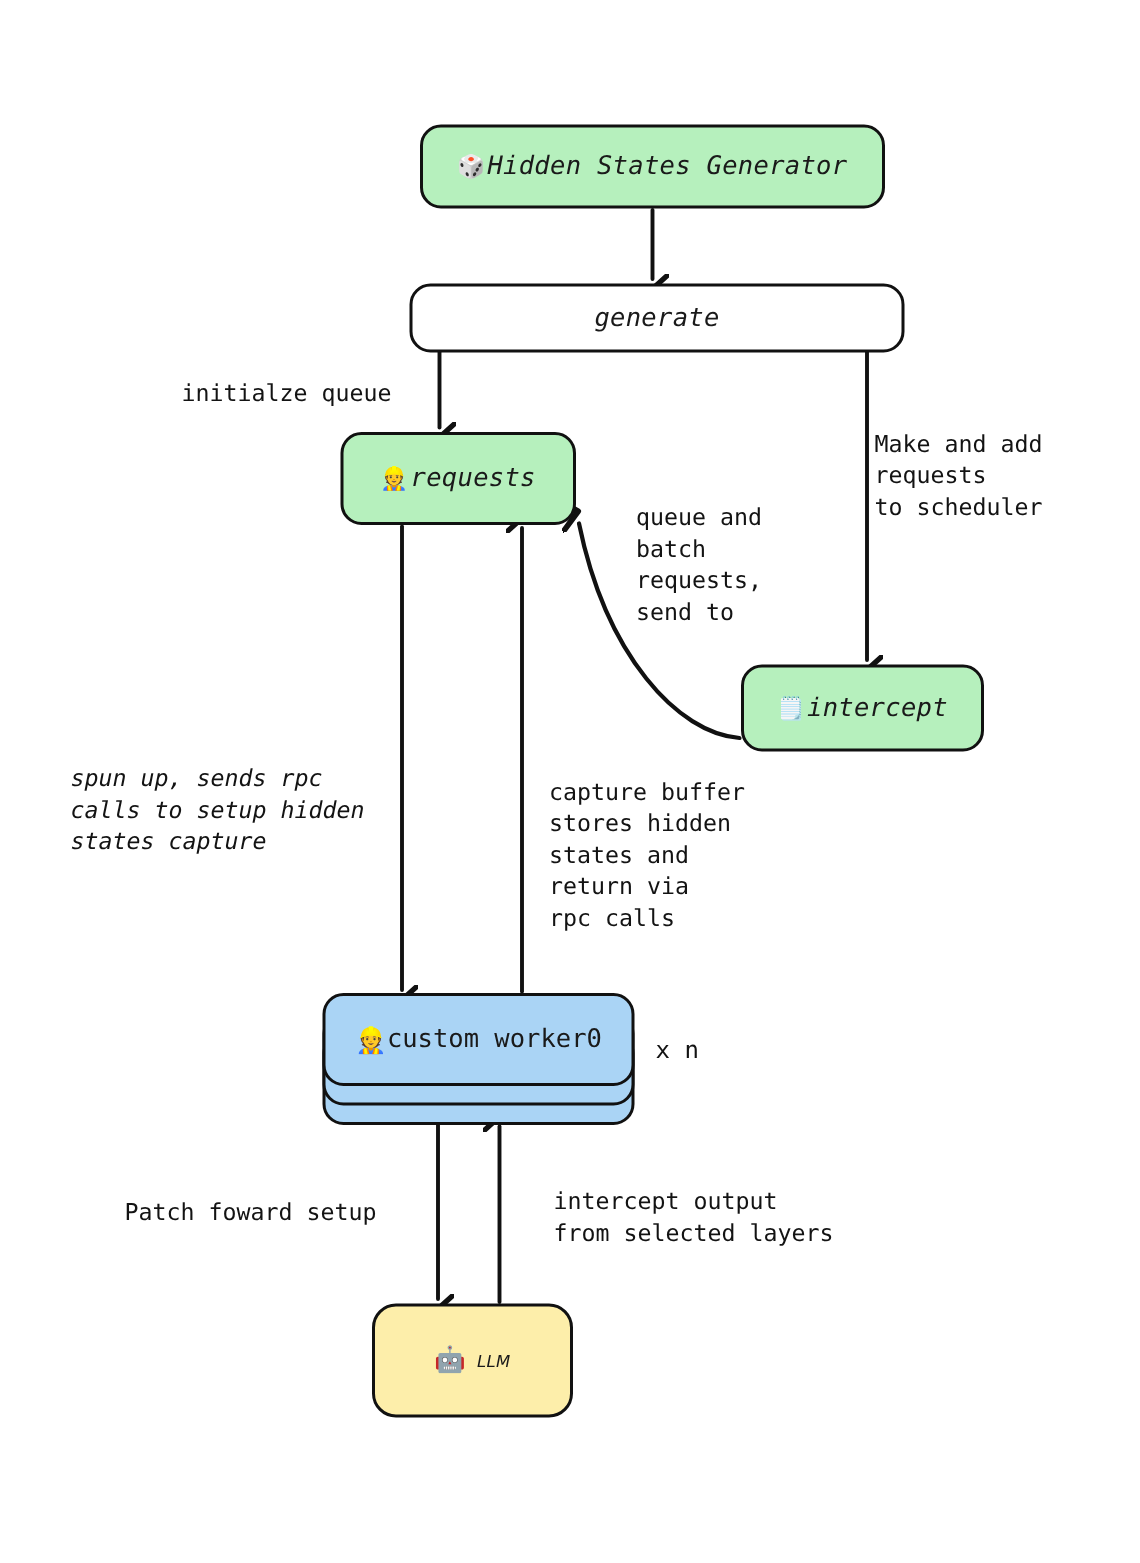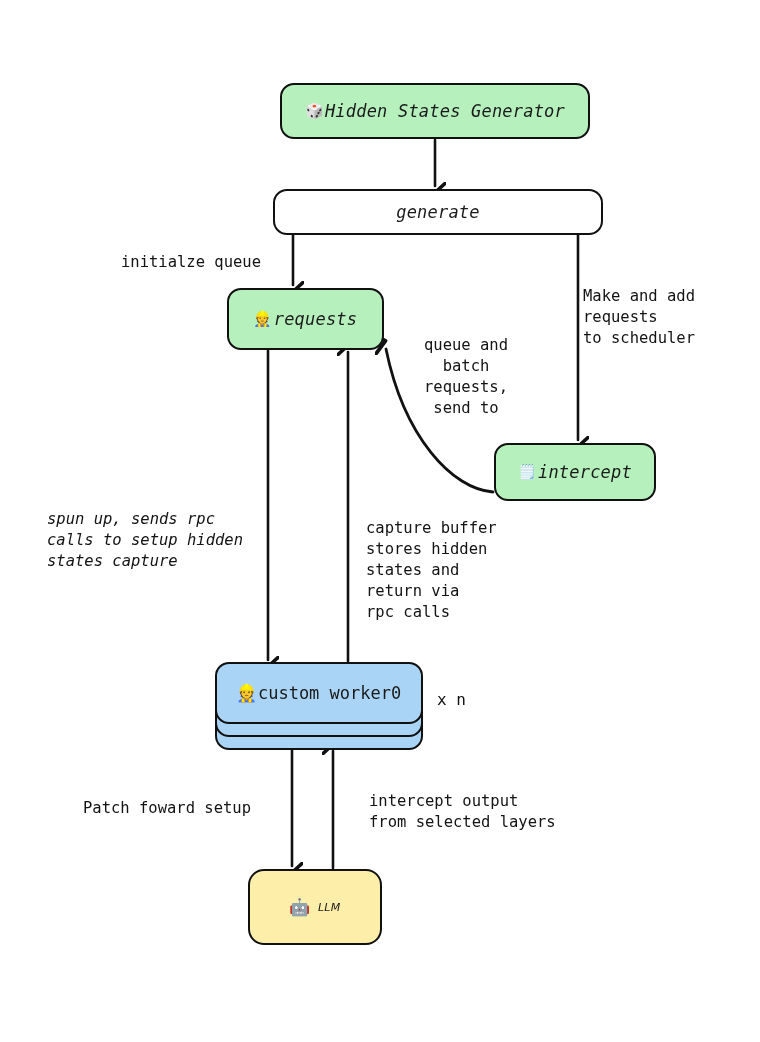--- a/index.html
+++ b/index.html
@@ -192,21 +192,21 @@
   <span class="emoji">🤖</span>
   <span class="nlabel">LLM</span>
 </div>
 
 <div class="edge-label" style="left:121px; top:252px;">initialze queue</div>
 
 <div class="edge-label" style="left:583px; top:286px;">Make and add
 requests
 to scheduler</div>
 
-<div class="edge-label" style="left:424px; top:335px;text-align:center;">queue and
+<div class="edge-label" style="left:424px; top:335px;">queue and
 batch
 requests,
 send to</div>
 
 <div class="edge-label" style="left:47px; top:509px;font-style:italic;">spun up, sends rpc
 calls to setup hidden
 states capture</div>
 
 <div class="edge-label" style="left:366px; top:518px;">capture buffer
 stores hidden

